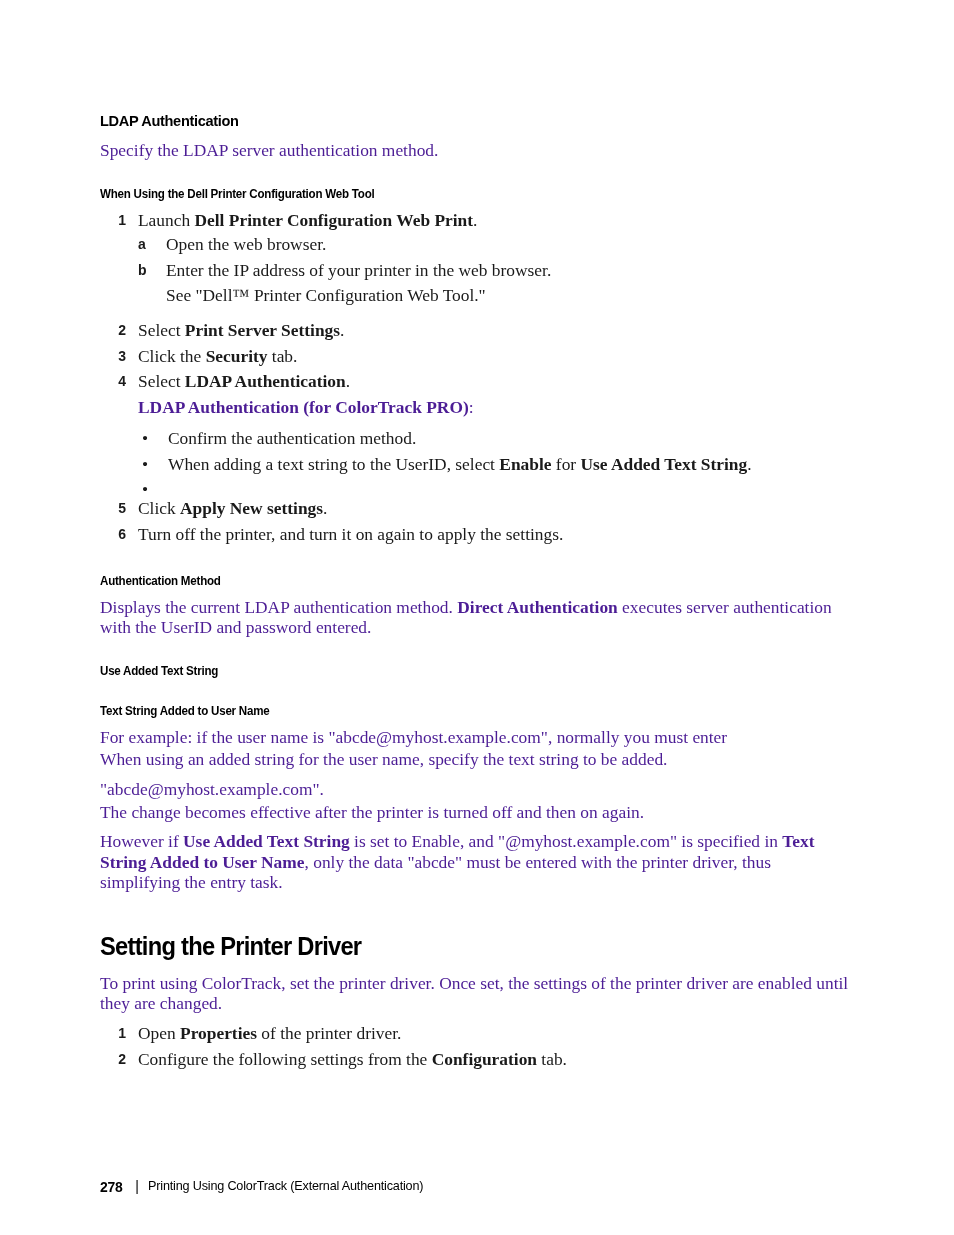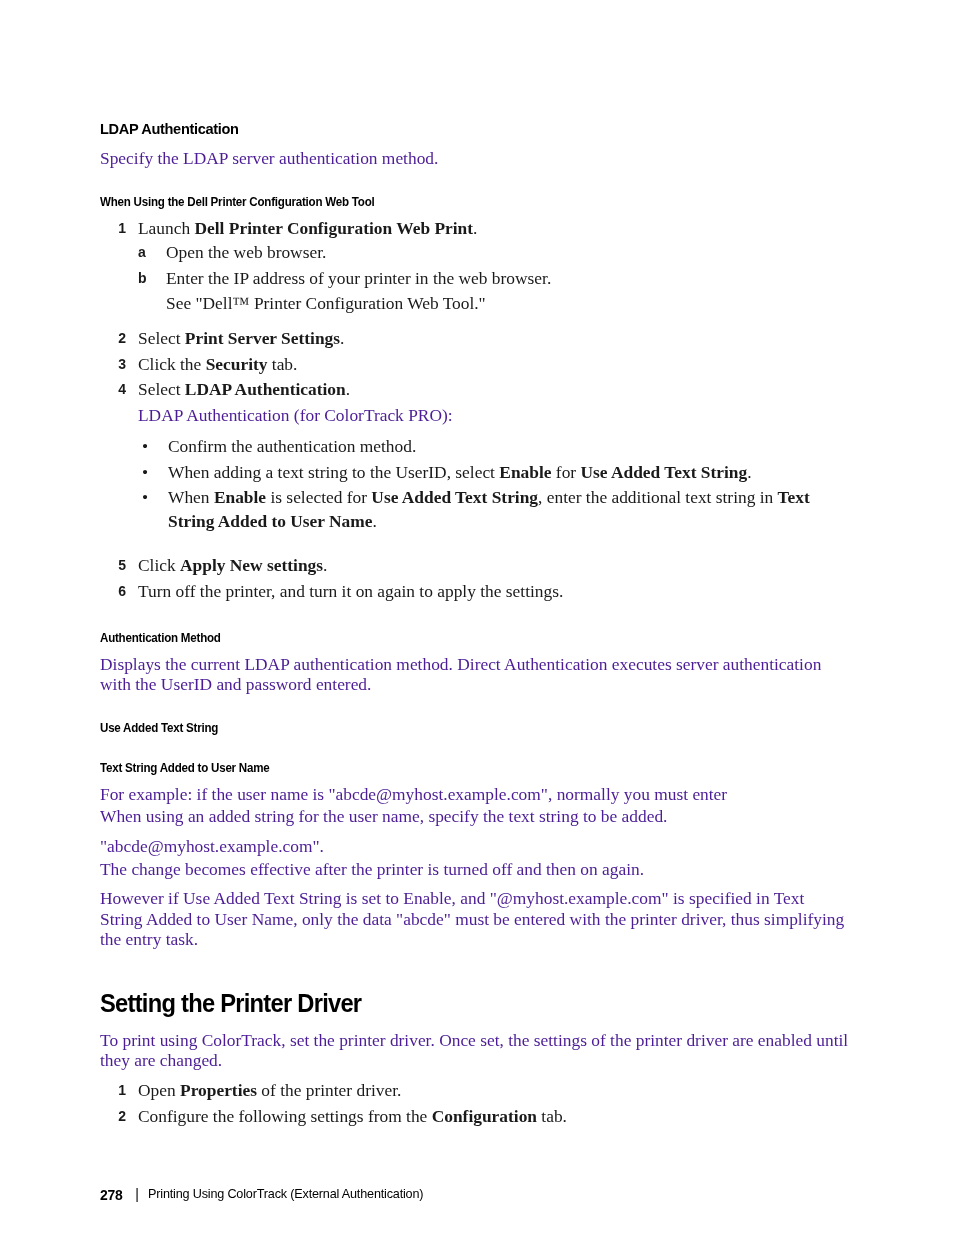--- a/index.html
+++ b/index.html
@@ -10,21 +10,21 @@
   body {
     width: 954px;
     height: 1235px;
     position: relative;
     font-family: "Liberation Serif", "DejaVu Serif", serif;
     color: #1a1a1a;
     -webkit-font-smoothing: antialiased;
   }
   .page {
     position: absolute;
-    left: 0; top: 8px;
+    left: 0; top: 0;
     width: 954px;
     height: 1043px;
   }
   .content {
     position: absolute;
     left: 100px;
     top: 112px;
     width: 750px;
   }
 
@@ -61,21 +61,21 @@
   }
 
   
   .para {
     font-size: 17.4px;
     line-height: 20.6px;
     margin: 0 0 9px 0;
     color: #4c1d95;
   }
   .para.tight { margin-bottom: 2px; }
-  .para b, .bold { font-weight: normal; }
+  .para b, .bold { font-weight: bold; }
 
   
   .gap-sm { height: 9px; }
   .gap-md { height: 17px; }
   .gap-lg { height: 24px; }
   .gap-xl { height: 30px; }
 
   
   .olist { margin: 0; padding: 0; }
   .oitem {
@@ -226,21 +226,20 @@
           <div class="bitem">
             <span class="bullet">•</span>
             <span><span>Confirm the authentication method.</span></span>
           </div>
           <div class="bitem">
             <span class="bullet">•</span>
             <span><span>When adding a text string to the UserID, select </span><b>Enable</b><span> for </span><b>Use Added Text String</b><span>.</span></span>
           </div>
           <div class="bitem">
             <span class="bullet">•</span>
-            <span><span>When </span><b>Enable</b><span> is selected for </span><b>Use Added Text String</b><span>, enter the additional text string in </span><b>Text String Added to User Name</b><span>.</span></span>
           </div>
         </div>
       </div>
 
       <div class="gap-md"></div>
 
       <div class="oitem">
         <span class="marker">5</span>
         <span><span>Click </span><b>Apply New settings</b><span>.</span></span>
       </div>

